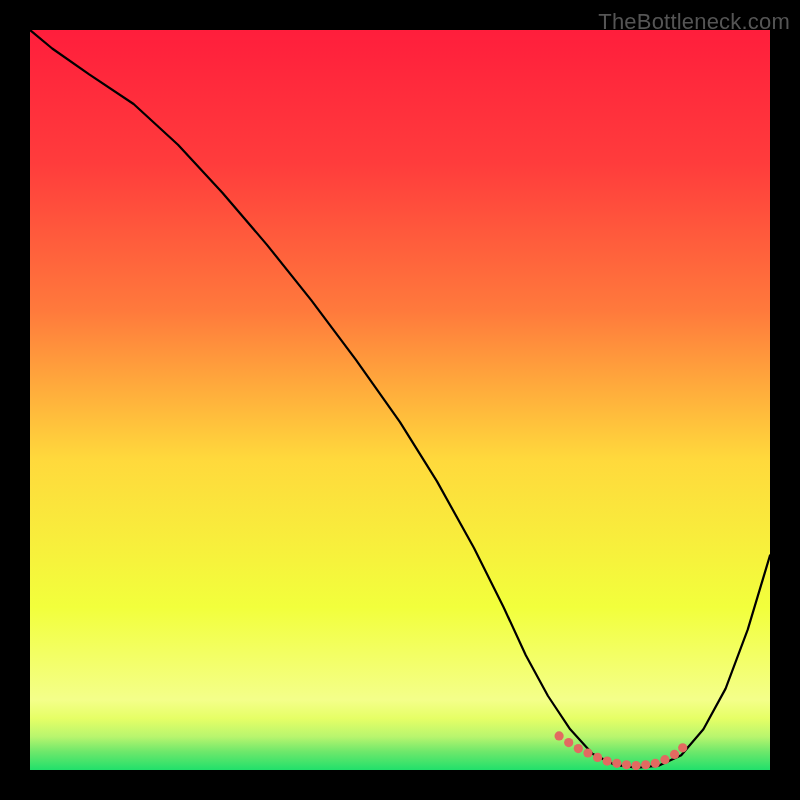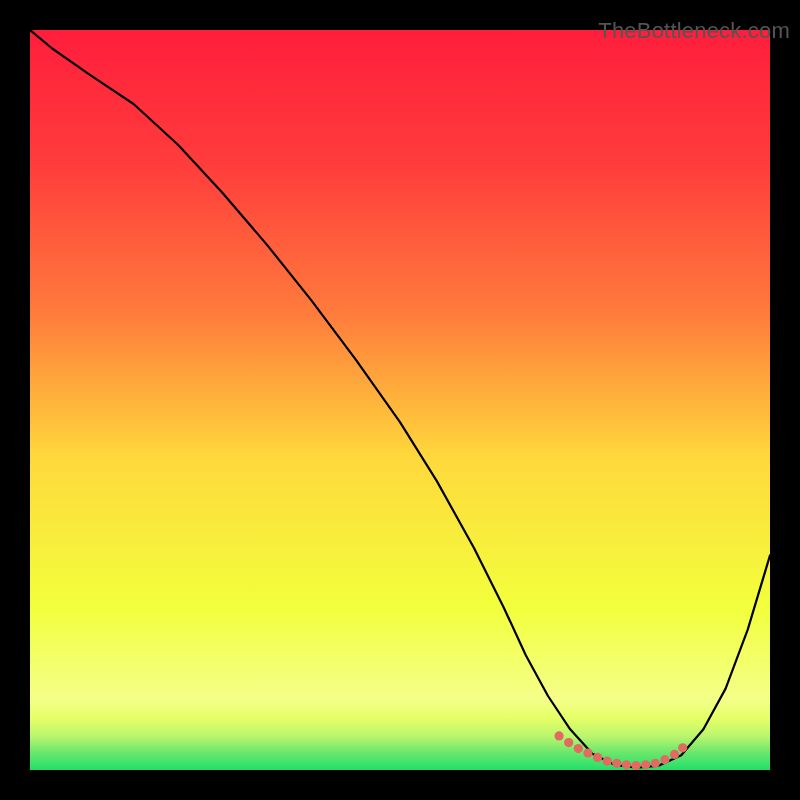--- a/index.html
+++ b/index.html
@@ -18,21 +18,21 @@
     width: 800px;
     height: 800px;
     background: #000000;
   }
   .plot-area {
     position: absolute;
     overflow: hidden;
   }
   .watermark {
     position: absolute;
-    top: 18px;
+    top: 9px;
     right: 10px;
     color: #555555;
     font-size: 22px;
     font-weight: 500;
     letter-spacing: 0.2px;
   }
   svg {
     display: block;
   }
 </style>

